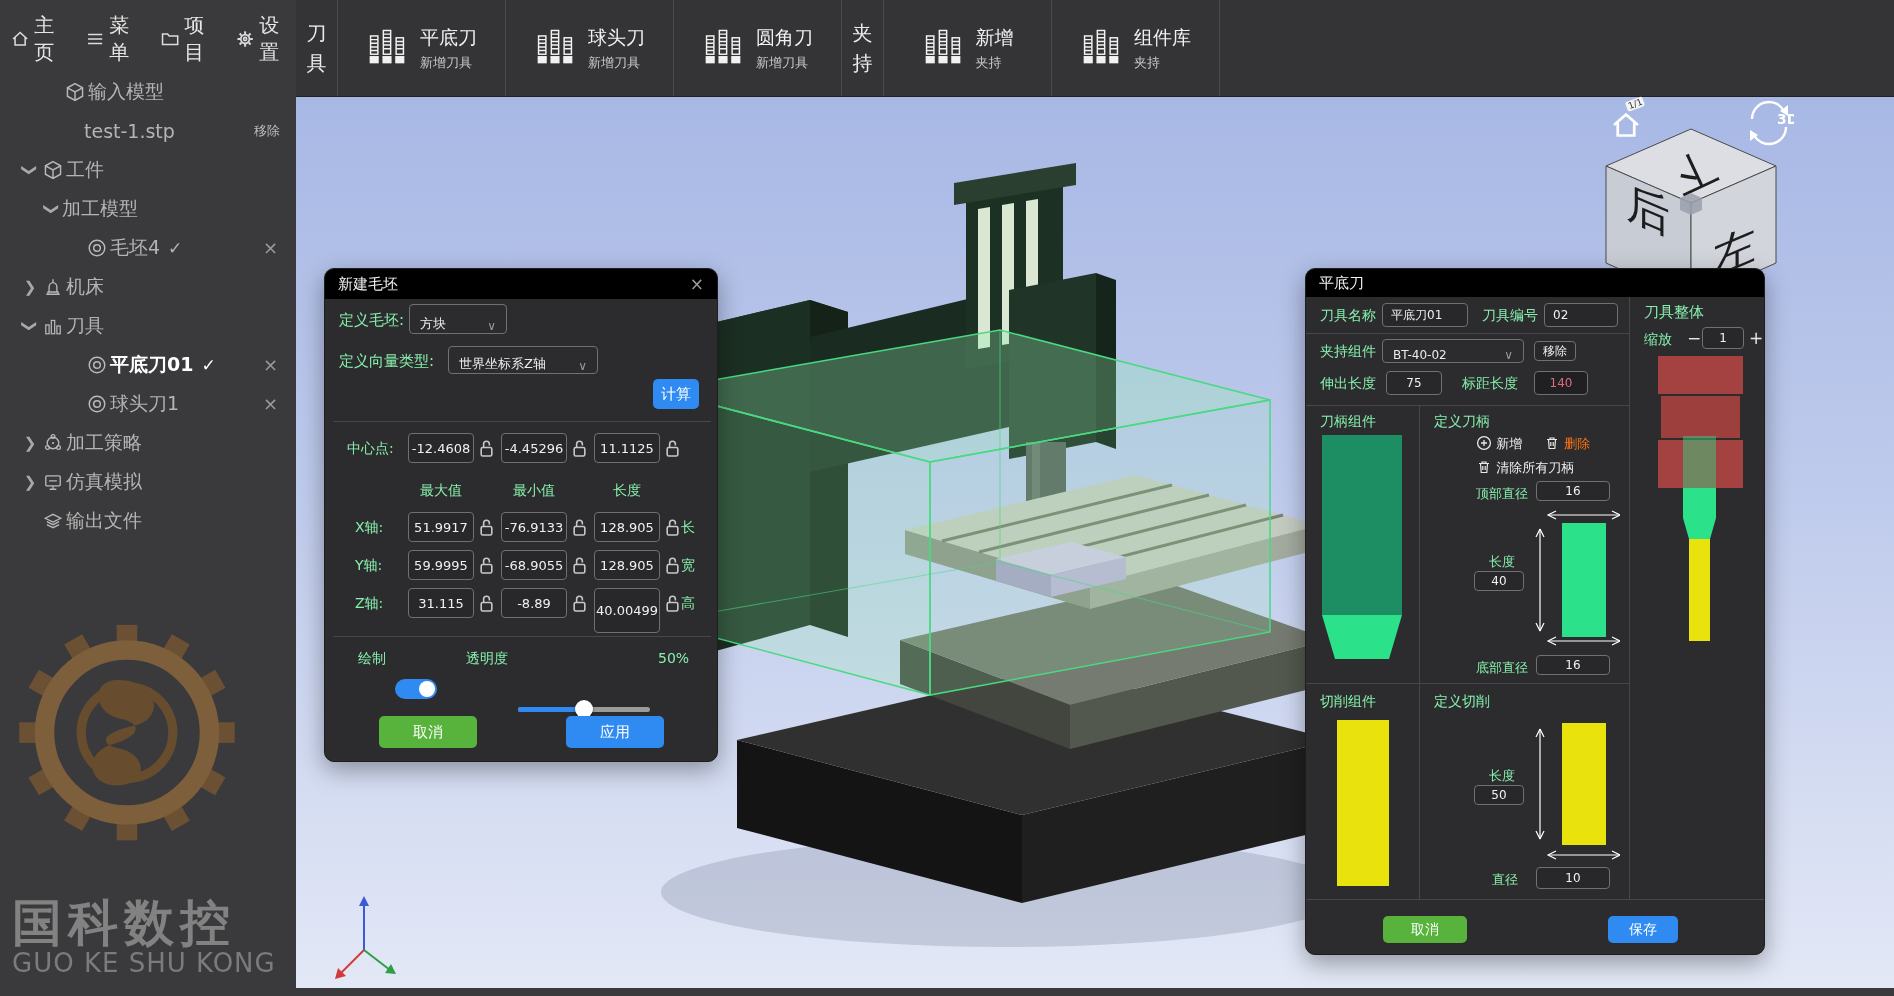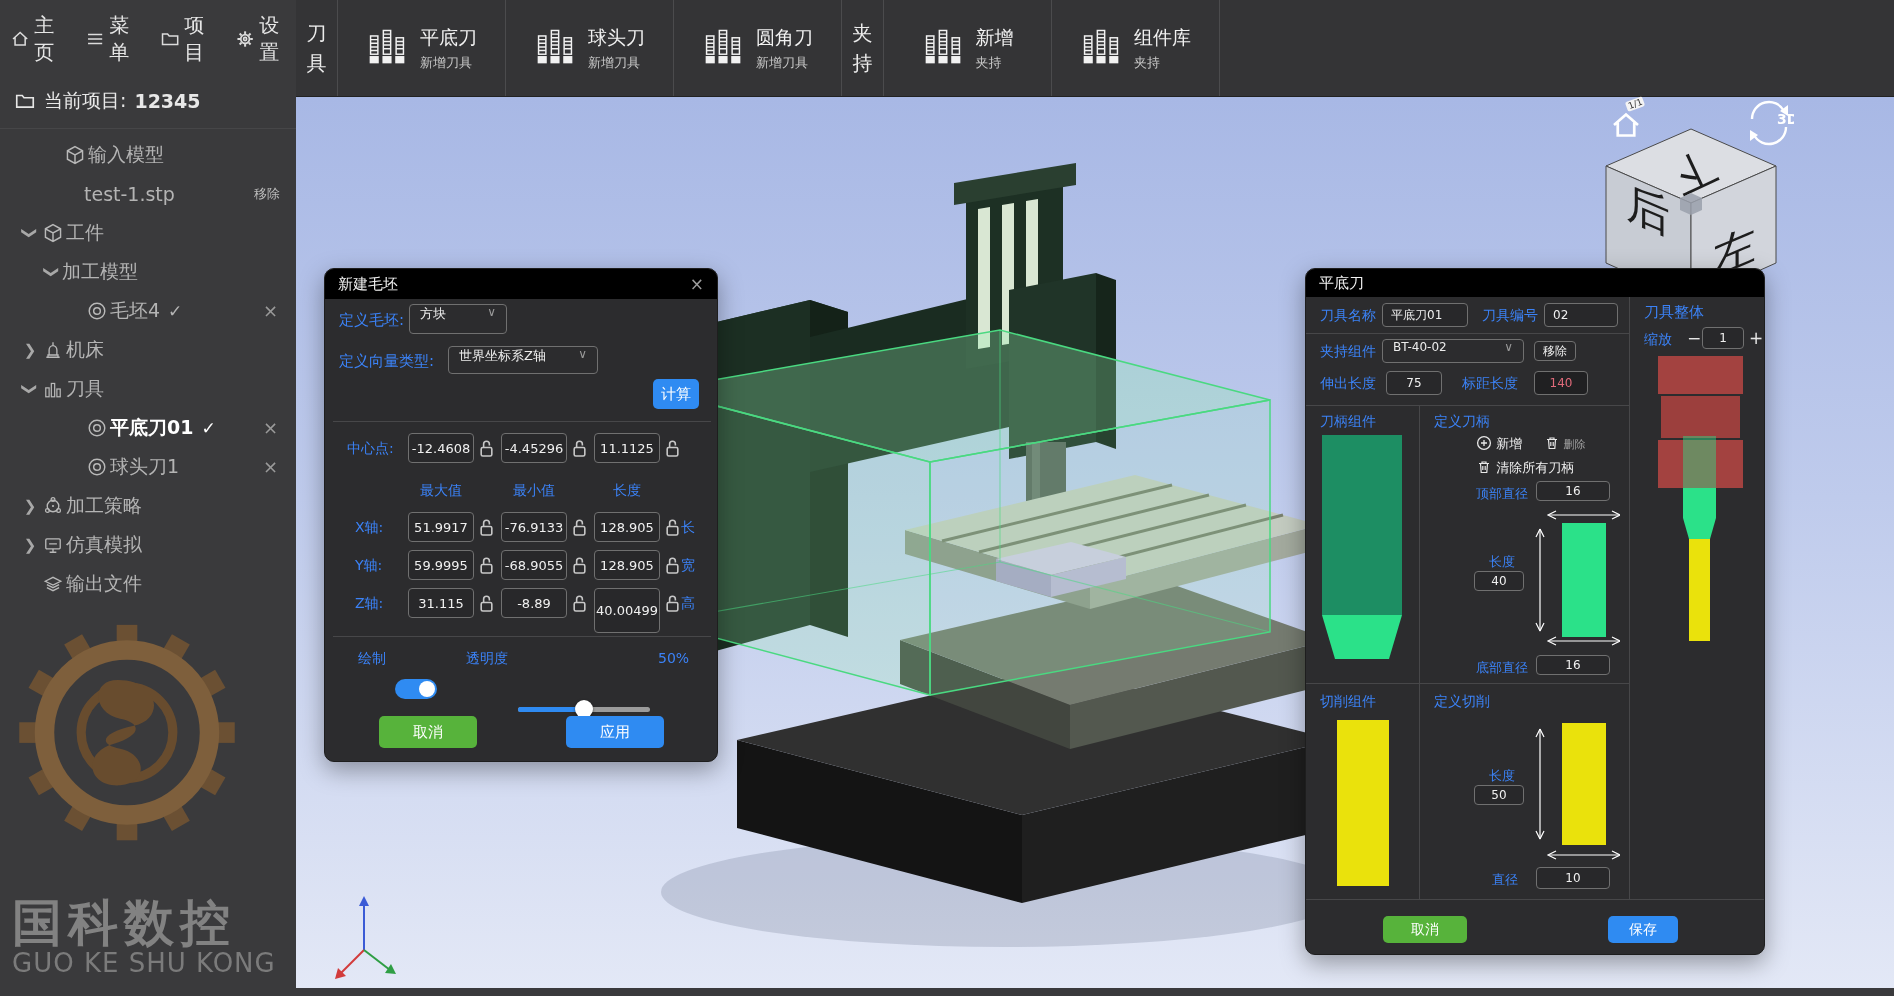--- a/index.html
+++ b/index.html
@@ -56,23 +56,23 @@
   
   .panel { background:#2c2c2e; border:1px solid #1e1e1e; border-radius:10px;
     box-shadow:0 8px 24px rgba(0,0,0,.35); z-index:5; }
   .p-header { height:30px; background:#000000; border-radius:9px 9px 0 0; display:flex;
     align-items:center; padding:0 13px; color:#f2f2f2; font-size:15px; cursor:move; }
   .p-close { margin-left:auto; color:#9c9c9c; font-size:17px; cursor:pointer; }
   .inp { background:#28282a; border:1px solid #707070; border-radius:4px; color:#f0f0f0;
     display:flex; align-items:center; justify-content:center; font-size:13px; overflow:hidden;
     white-space:nowrap; cursor:text; }
   .sel { background:#2c2c2e; border:1px solid #707070; border-radius:4px; color:#ececec;
-    display:flex; align-items:flex-start; font-size:13px; padding:0 10px; cursor:pointer; }
+    display:flex; align-items:flex-end; font-size:13px; padding:0 10px; cursor:pointer; }
   .sel .car { margin-left:auto; color:#9a9a9a; font-size:12px; }
-  .lbl { color:#3b82f6; font-size:14px; }
+  .lbl { color:#86efac; font-size:14px; }
   .btn-blue  { background:#2f8bf2; color:#fff; border-radius:5px; display:flex;
     align-items:center; justify-content:center; font-size:15px; cursor:pointer; }
   .btn-green { background:#57b33b; color:#fff; border-radius:5px; display:flex;
     align-items:center; justify-content:center; font-size:15px; cursor:pointer; }
   .hline { background:#474749; height:1px; }
   .vline { background:#474749; width:1px; }
   .lock { width:17px; height:19px; display:inline-block; }
 
   
   #stock-dialog { left:324px; top:268px; width:394px; height:494px; }
@@ -126,27 +126,20 @@
           <line x1="-3.6" y1="-3.6" x2="-5.4" y2="-5.4"></line>
             <line x1="3.6" y1="3.6" x2="5.4" y2="5.4"></line>
           <line x1="-3.6" y1="3.6" x2="-5.4" y2="5.4"></line>
             <line x1="3.6" y1="-3.6" x2="5.4" y2="-5.4"></line>
         </g>
         </svg>
       <span>设置</span>
     </div>
   </div>
 
-  <div id="project-row">
-    <svg viewBox="0 0 20 20">
-        <path d="M2.5 5 h5 l1.6 2 H17.5 v8.5 H2.5 Z" fill="none" stroke="#e6e6e6" stroke-width="1.5"></path>
-      </svg>
-    <span>当前项目:</span>
-    <span style="font-weight:bold">12345</span>
-  </div>
 
   <div id="tree">
       <div class="tree-row" style="padding-left: 42px;">
         <span class="chev"></span>
         <span class="t-icon">
           <svg viewBox="0 0 18 18">
             <path d="M9 1.5 L15.8 5.2 V12.8 L9 16.5 L2.2 12.8 V5.2 Z M2.2 5.2 L9 8.9 L15.8 5.2 M9 8.9 V16.5" fill="none" stroke="#b9b9b9" stroke-width="1.3"></path>
           </svg>
         </span>
         <span>输入模型</span>
@@ -645,21 +638,21 @@
   <div class="vline abs" style="left:113px;top:136px;height:278px"></div>
 
   <div class="abs lbl" style="left:128px;top:144px">定义刀柄</div>
   <div class="abs" style="left:170px;top:166px;color:#f0f0f0;font-size:13px;cursor:pointer">
     <span class="ico16"><svg viewBox="0 0 16 16">
           <circle cx="8" cy="8" r="6.4" fill="none" stroke="#e8e8e8" stroke-width="1.3"></circle>
           <path d="M8 5 v6 M5 8 h6" stroke="#e8e8e8" stroke-width="1.3"></path>
         </svg></span>
     <span>新增</span>
   </div>
-  <div class="abs" style="left:238px;top:166px;color:#a3a3a3;font-size:11px;cursor:pointer">
+  <div class="abs" style="left:238px;top:166px;color:#f97316;font-size:13px;cursor:pointer">
     <span class="ico16"><svg viewBox="0 0 16 16">
           <path d="M3 4.5 h10 M6 4.5 V3 h4 v1.5 M4.5 4.5 l.7 9 h5.6 l.7-9 M6.8 7 v4 M9.2 7 v4" fill="none" stroke="#e8e8e8" stroke-width="1.2"></path>
         </svg></span>
     <span>删除</span>
   </div>
   <div class="abs" style="left:170px;top:190px;color:#f0f0f0;font-size:13px;cursor:pointer">
     <span class="ico16"><svg viewBox="0 0 16 16">
           <path d="M3 4.5 h10 M6 4.5 V3 h4 v1.5 M4.5 4.5 l.7 9 h5.6 l.7-9 M6.8 7 v4 M9.2 7 v4" fill="none" stroke="#e8e8e8" stroke-width="1.2"></path>
         </svg></span>
     <span>清除所有刀柄</span>

